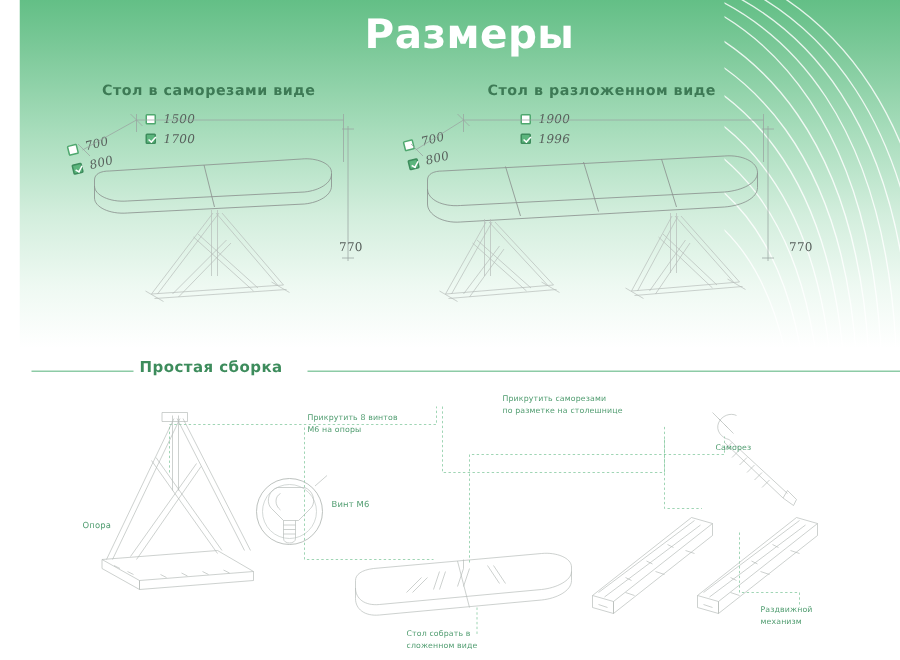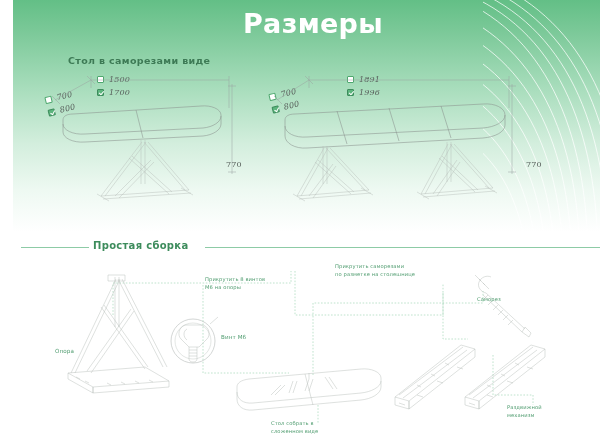--- a/index.html
+++ b/index.html
@@ -172,25 +172,26 @@
       <path d="M68 134 L156 128"></path>
       <path d="M70 137 L158 131"></path>
       <path d="M96 96 L136 132"></path>
       <path d="M99 94 L139 130"></path>
       <path d="M118 98 L82 134"></path>
       <path d="M121 100 L86 136"></path>
       <path d="M64 132 L76 139 M148 126 L160 133"></path>
     </g>
   </svg>
 
+  <div class="sect-title" id="sec-right">Стол в разложенном виде</div>
 
   <div class="optgroup" id="opt-w-right">
     <div class="opt">
       <span class="cb"></span>
-      <span class="optlabel">1891</span>
+      <span class="optlabel">1900</span>
     </div>
     <div class="opt">
       <span class="cb on"></span>
       <span class="optlabel">1996</span>
     </div>
   </div>
 
   <div class="optgroup tilt" id="opt-d-right">
     <div class="opt">
       <span class="cb"></span>

